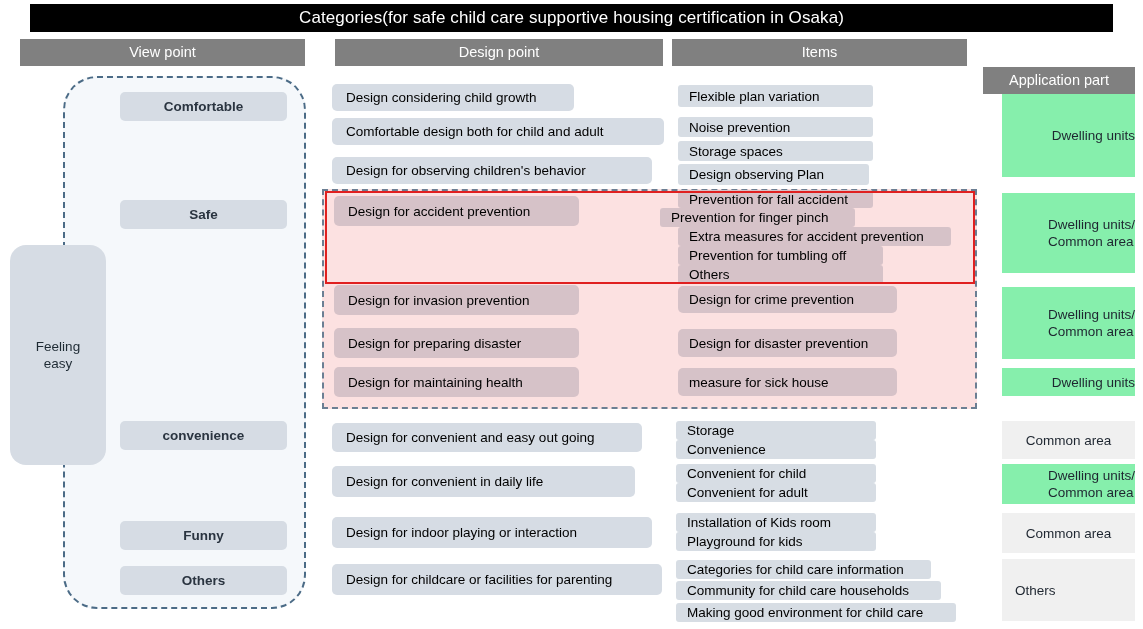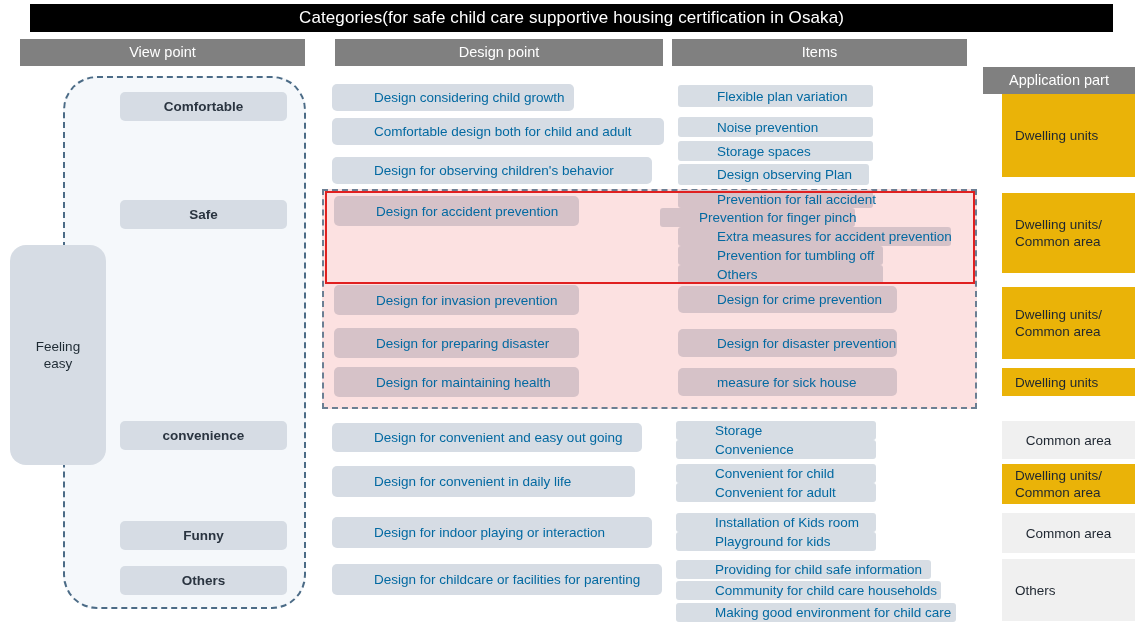--- a/index.html
+++ b/index.html
@@ -57,37 +57,37 @@
   }
   .red-box{
     position:absolute;left:325px;top:191px;width:650px;height:93px;
     border:2px solid #e02020;box-sizing:border-box;background:transparent;
   }
 
   
   .pill{
     position:absolute;display:flex;align-items:center;
     border-radius:5px;box-sizing:border-box;
-    font-size:13.5px;color:#0369a1;white-space:nowrap;padding-left:28px;
+    font-size:13.5px;color:#000000;white-space:nowrap;
   }
   .pill.blue{background:#d6dce4;}
   .pill.mauve{background:#d6c2c8;}
   .pill.itemblue{background:#d7dde4;border-radius:3px;}
   .pill.itemmauve{background:#d6c2c8;border-radius:3px;}
   .pill .txt{padding-left:14px;}
   .pill.item .txt{padding-left:11px;}
 
   
   .app-cell{
     position:absolute;left:1002px;width:133px;
     display:flex;align-items:center;box-sizing:border-box;
     font-size:13.5px;color:#1e2630;line-height:17px;
   }
   .app-cell .txt{padding-left:13px;}
-  .app-cell.dark{background:#eab308;}
+  .app-cell.dark{background:#86efac;justify-content:flex-end;}
   .app-cell.light{background:#f0f0f0;}
 </style>
 </head>
 <body>
 
 <div class="canvas">
 
   <div class="title-bar">Categories(for safe child care supportive housing certification in Osaka)</div>
 
   <div class="col-head" id="head-view">View point</div>
@@ -207,21 +207,21 @@
   <div class="pill item itemblue" style="left:676px;top:483px;width:200px;height:19px">
       <span class="txt">Convenient for adult</span>
     </div>
   <div class="pill item itemblue" style="left:676px;top:513px;width:200px;height:19px">
       <span class="txt">Installation of Kids room</span>
     </div>
   <div class="pill item itemblue" style="left:676px;top:532px;width:200px;height:19px">
       <span class="txt">Playground for kids</span>
     </div>
   <div class="pill item itemblue" style="left:676px;top:560px;width:255px;height:19px">
-      <span class="txt">Providing for child safe information</span>
+      <span class="txt">Categories for child care information</span>
     </div>
   <div class="pill item itemblue" style="left:676px;top:581px;width:265px;height:19px">
       <span class="txt">Community for child care households</span>
     </div>
   <div class="pill item itemblue" style="left:676px;top:603px;width:280px;height:19px">
       <span class="txt">Making good environment for child care</span>
     </div>
 
   <div class="red-box"></div>
 

